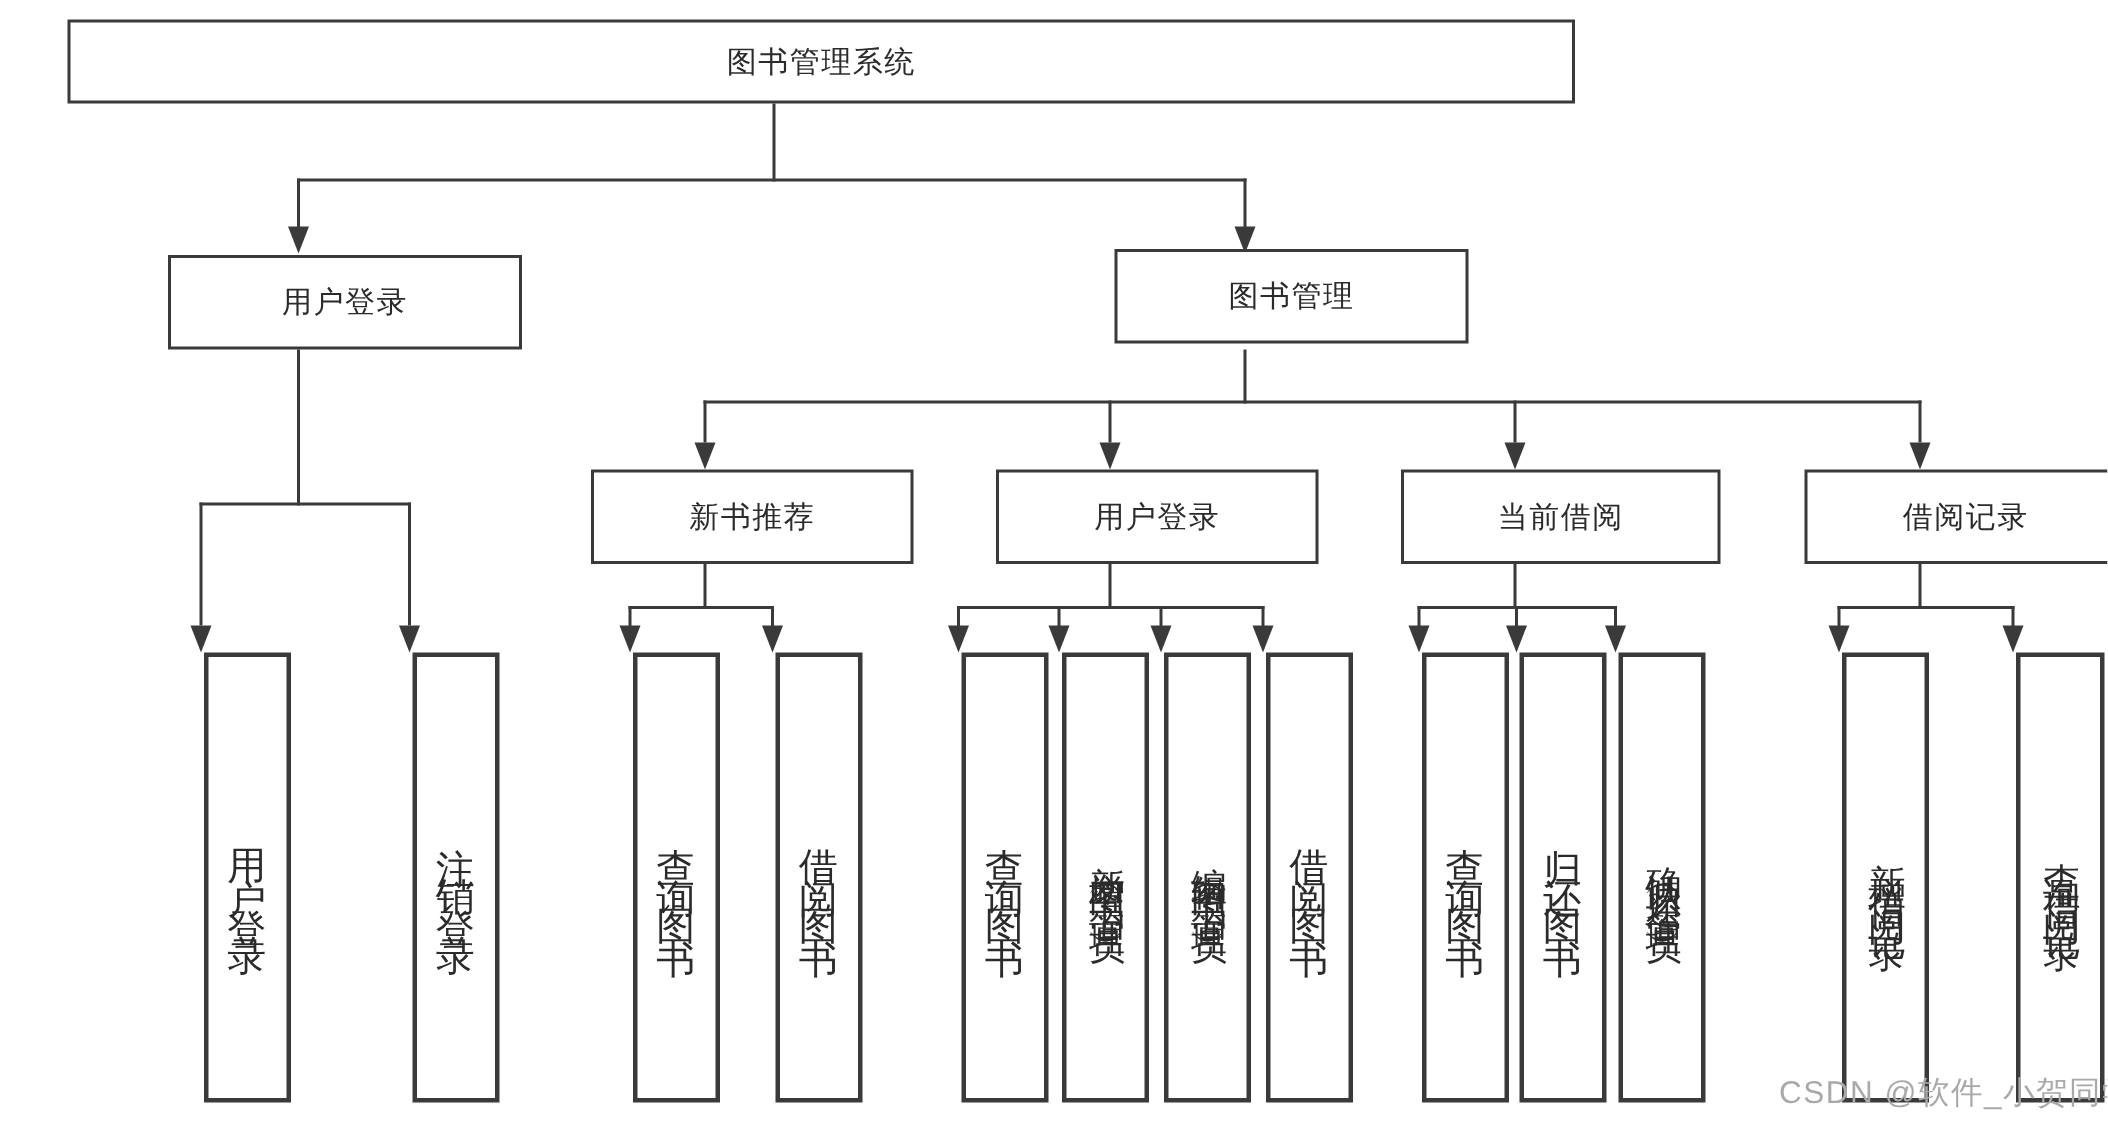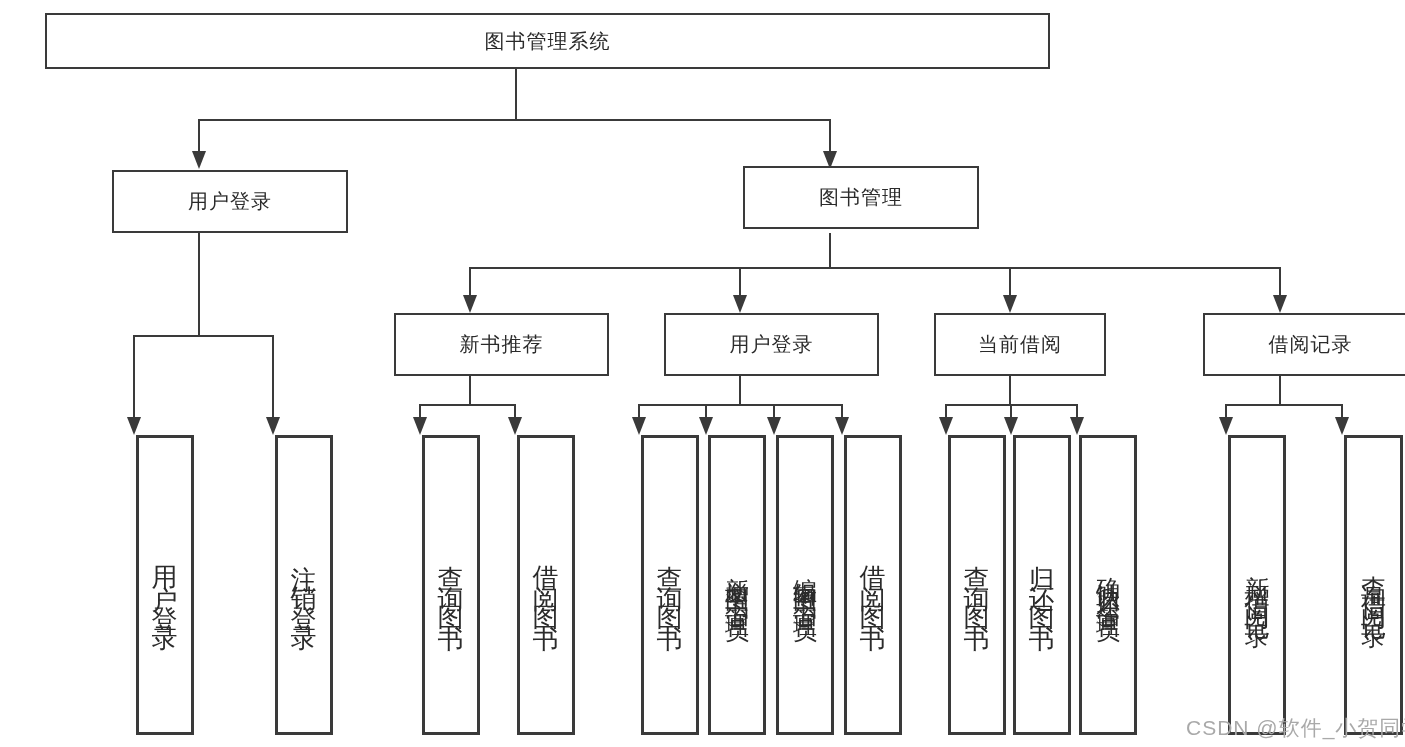--- a/index.html
+++ b/index.html
@@ -75,21 +75,21 @@
   <div class="arrow" style="left:1003px;top:295px;"></div>
   <div class="v" style="left:1279px;top:267px;height:28px;"></div>
   <div class="arrow" style="left:1273px;top:295px;"></div>
 
   <div class="box hbox" style="left:363px;top:313px;width:215px;height:63px;">
     <span>新书推荐</span>
   </div>
   <div class="box hbox" style="left:633px;top:313px;width:215px;height:63px;">
     <span>用户登录</span>
   </div>
-  <div class="box hbox" style="left:903px;top:313px;width:172px;height:63px;">
+  <div class="box hbox" style="left:903px;top:313px;width:213px;height:63px;">
     <span>当前借阅</span>
   </div>
   <div class="box hbox" style="left:1172px;top:313px;width:215px;height:63px;">
     <span>借阅记录</span>
   </div>
 
   <div class="v" style="left:469px;top:376px;height:30px;"></div>
   <div class="h" style="left:419px;top:404px;width:97px;"></div>
   <div class="v" style="left:419px;top:404px;height:14px;"></div>
   <div class="arrow" style="left:413px;top:417px;"></div>

